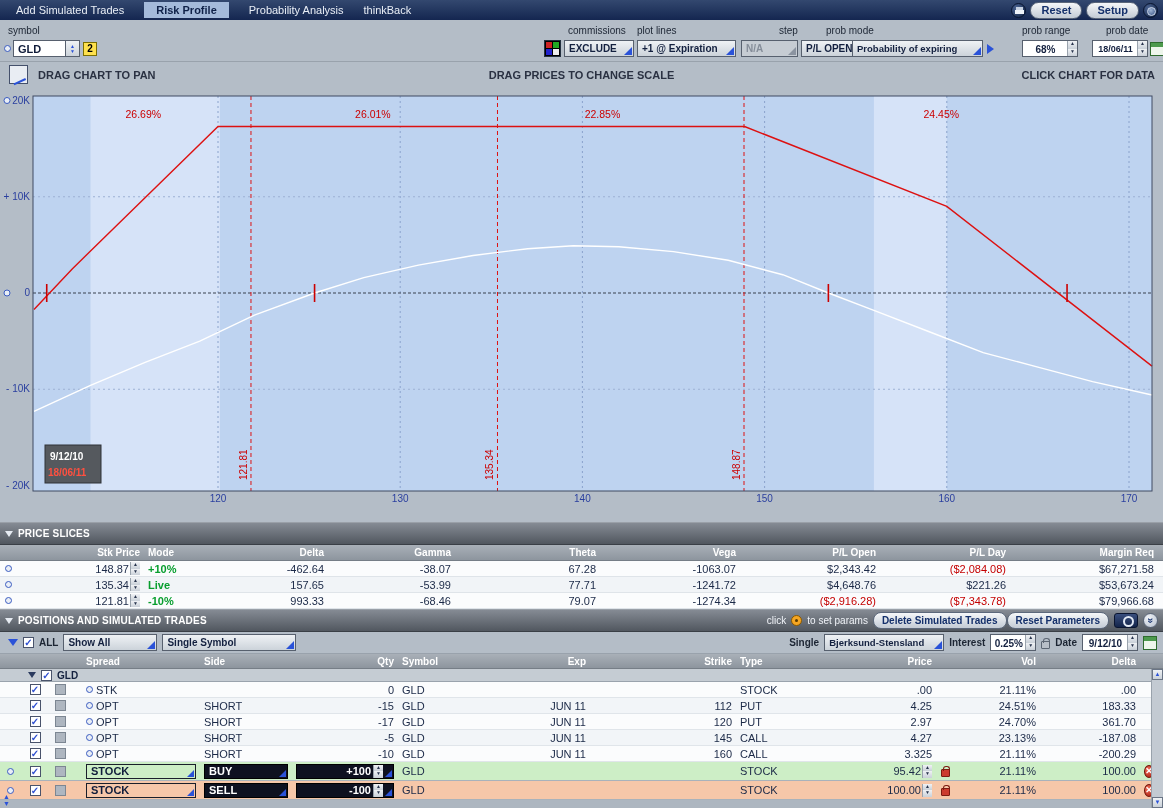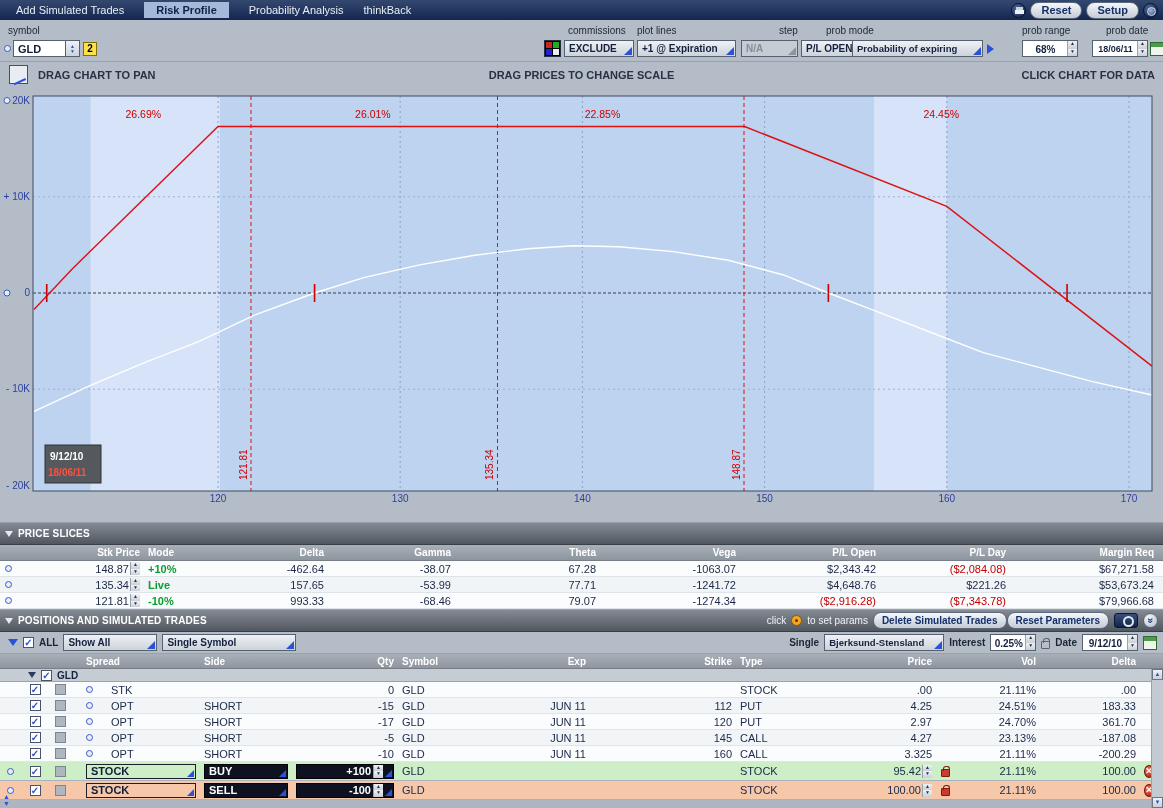--- a/index.html
+++ b/index.html
@@ -89,21 +89,21 @@
 
   
   .pos-grid { display:grid; grid-template-columns:20px 30px 20px 130px 92px 106px 70px 122px 146px 86px 114px 18px 86px 100px 18px 1fr; align-items:center; }
   .pos-head { background:linear-gradient(#a9b0b8,#8d959e); border-bottom:1px solid #767e87; height:15px; color:#fff; font-size:10px; font-weight:bold; }
   .pos-row { height:16px; background:#fbfcfd; border-bottom:1px solid #e0e5ea; font-size:11px; }
   .pos-row:nth-child(even) { background:#f2f5f8; }
   .pos-row.sim { height:19px; border-bottom:1px solid #a9b2bb; }
   .pos-row.buy { background:#cdeec6; }
   .pos-row.sell { background:#f6c7a9; }
   .group-row { height:13px; background:#c5ccd3; border-bottom:1px solid #9aa3ad; display:flex; align-items:center; gap:5px; padding-left:28px; font-size:10px; font-weight:bold; color:#14213f; }
-  .spreadcell { display:flex; align-items:center; gap:18px; padding-left:16px; }
+  .spreadcell { display:flex; align-items:center; gap:3px; padding-left:16px; }
   .cb { width:11px; height:11px; background:#fff; border:1px solid #49536b; display:inline-block; text-align:center; font-size:10px; line-height:10px; color:#2e4fd0; font-weight:bold; flex:none; }
   .cb.checked::after { content:"✓"; }
   .gb { width:11px; height:11px; background:#aeb6c0; border:1px solid #7c8692; display:inline-block; flex:none; }
   .cc { display:flex; justify-content:center; }
   .edit-light { border:1px solid #1a1f2b; height:15px; display:flex; align-items:center; padding:0 10px 0 4px; font-weight:bold; color:#101c3a; position:relative; width:100%; }
   .edit-dark { background:#0e1120; border:1px solid #000; height:15px; display:flex; align-items:center; padding:0 10px 0 4px; font-weight:bold; color:#fff; position:relative; width:100%; }
   .edit-light::after, .edit-dark::after { content:""; position:absolute; right:1px; bottom:1px; border-left:7px solid transparent; border-bottom:7px solid #2a52d8; }
   .edit-dark .qv { flex:1; text-align:right; padding-right:2px; }
   .edit-dark .spin { height:13px; }
   .pricewrap { display:flex; align-items:center; justify-content:flex-end; gap:1px; height:15px; }

